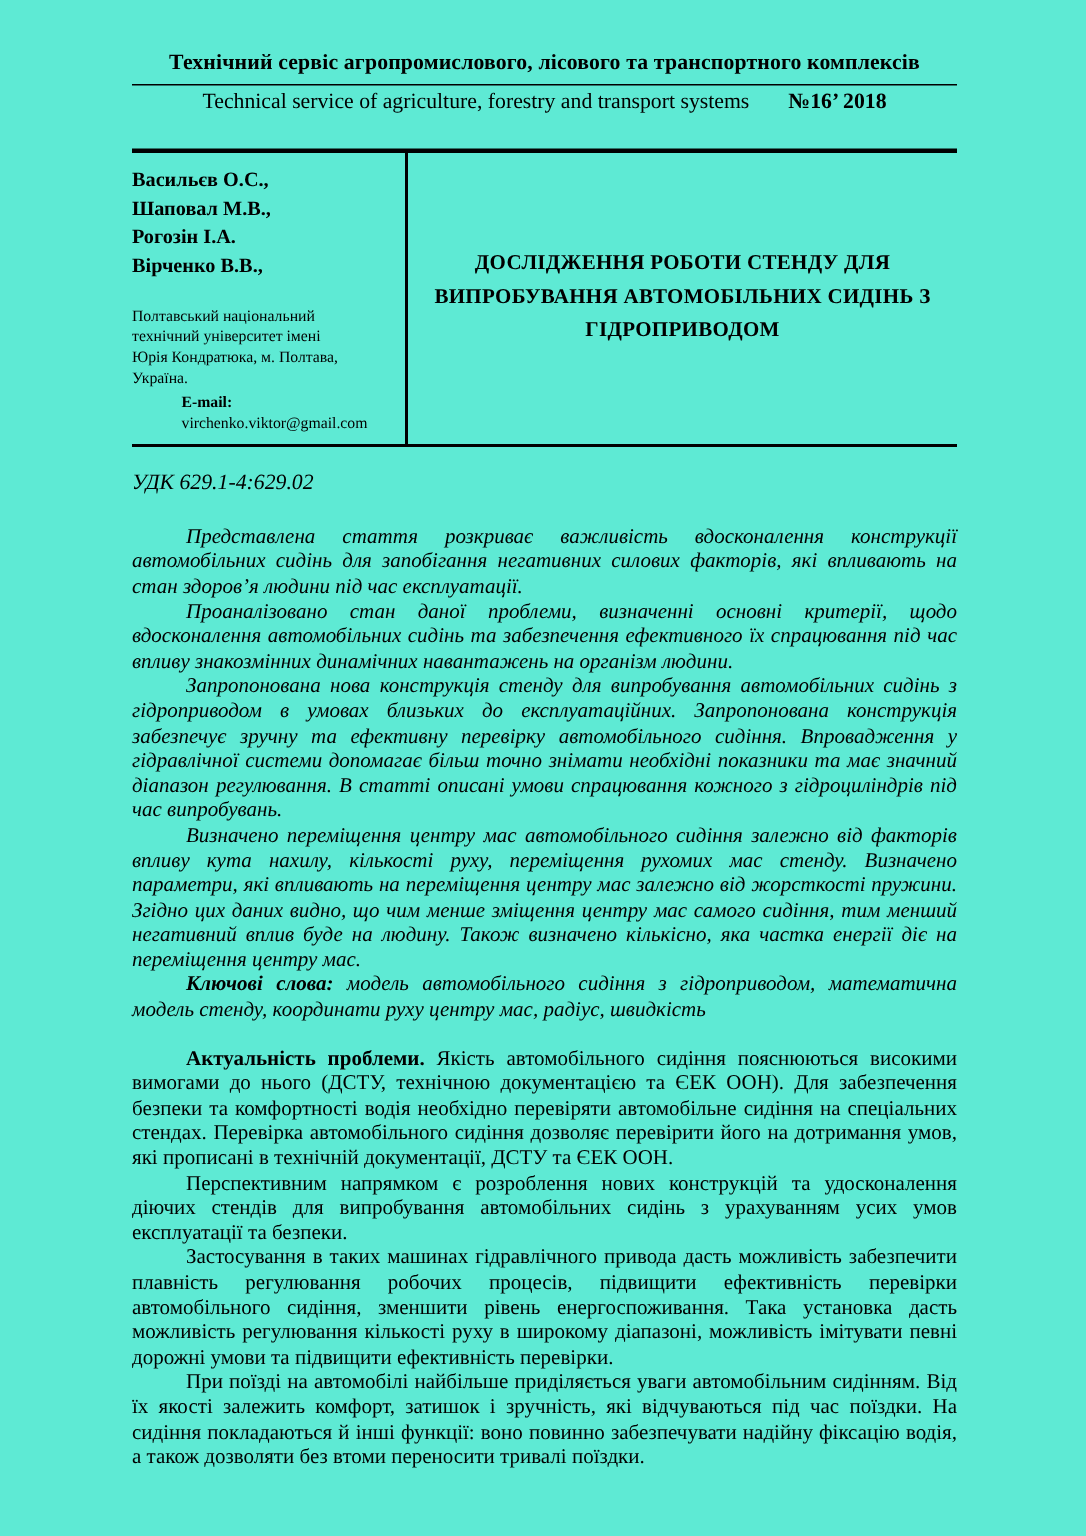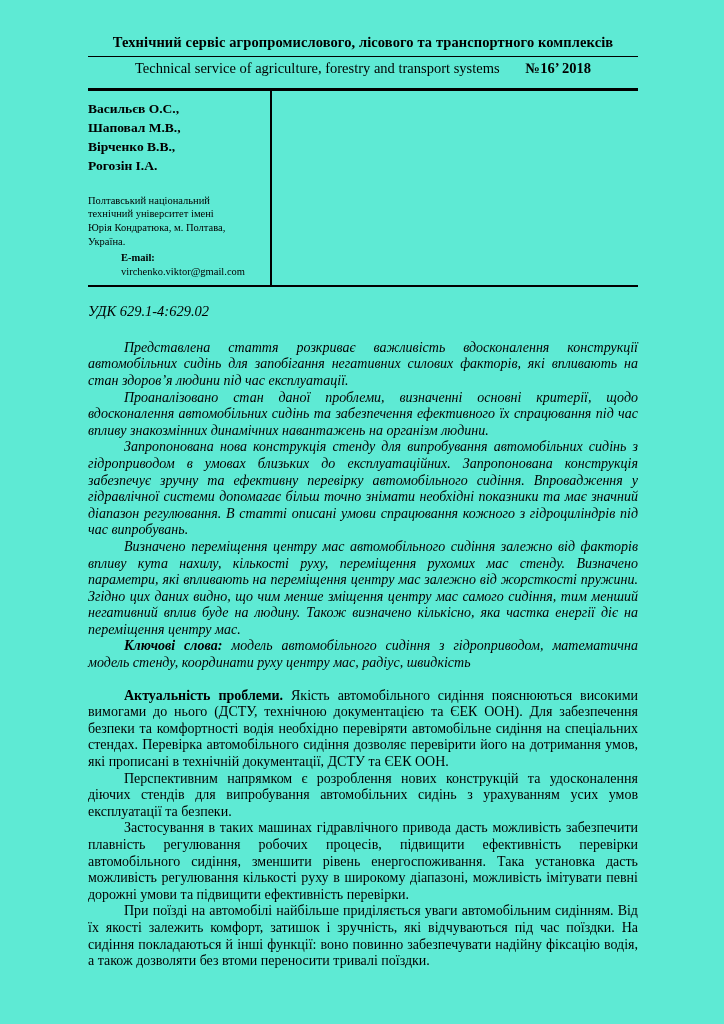--- a/index.html
+++ b/index.html
@@ -27,21 +27,21 @@
   }
   .rule { width: 100%; }
   .rule-thin { border-top: 1px solid #000; }
   .rule-thick { border-top: 3px solid #000; }
   .jh-row {
     display: flex;
     justify-content: center;
     align-items: flex-end;
     gap: 26px;
     font-size: 14.5px;
-    padding: 3px 0 11px;
+    padding: 3px 0 22px;
   }
   .jh-issue { font-weight: bold; }
 
   
   .article-header {
     display: flex;
     border-bottom: 2px solid #000;
     min-height: 136px;
   }
   .authors-cell {
@@ -128,24 +128,27 @@
       <span>Technical service of agriculture, forestry and transport systems</span>
       <span class="jh-issue">№16’ 2018</span>
     </div>
     <div class="rule rule-thick"></div>
   </header>
 
   <section class="article-header">
     <div class="authors-cell">
       <div class="author">Васильєв О.С.,</div>
       <div class="author">Шаповал М.В.,</div>
+      <div class="author">Рогозін І.А.</div>
       <div class="author">Вірченко В.В.,</div>
-      <div class="author">Рогозін І.А.</div>
       <div class="affiliation">Полтавський національний технічний університет імені Юрія Кондратюка, м. Полтава, Україна.</div>
       <div class="email-line"><span class="email-label">E-mail:</span> <span>virchenko.viktor@gmail.com</span></div>
+    </div>
+    <div class="title-cell">
+      <h1 class="article-title">ДОСЛІДЖЕННЯ РОБОТИ СТЕНДУ ДЛЯ ВИПРОБУВАННЯ АВТОМОБІЛЬНИХ СИДІНЬ З ГІДРОПРИВОДОМ</h1>
     </div>
   </section>
 
   <div class="udc">УДК 629.1-4:629.02</div>
 
   <section class="abstract">
     <p>Представлена стаття розкриває важливість вдосконалення конструкції автомобільних сидінь для запобігання негативних силових факторів, які впливають на стан здоров’я людини під час експлуатації.</p>
     <p>Проаналізовано стан даної проблеми, визначенні основні критерії, щодо вдосконалення автомобільних сидінь та забезпечення ефективного їх спрацювання під час впливу знакозмінних динамічних навантажень на організм людини.</p>
     <p>Запропонована нова конструкція стенду для випробування автомобільних сидінь з гідроприводом в умовах близьких до експлуатаційних. Запропонована конструкція забезпечує зручну та ефективну перевірку автомобільного сидіння. Впровадження у гідравлічної системи допомагає більш точно знімати необхідні показники та має значний діапазон регулювання. В статті описані умови спрацювання кожного з гідроциліндрів під час випробувань.</p>
     <p>Визначено переміщення центру мас автомобільного сидіння залежно від факторів впливу кута нахилу, кількості руху, переміщення рухомих мас стенду. Визначено параметри, які впливають на переміщення центру мас залежно від жорсткості пружини. Згідно цих даних видно, що чим менше зміщення центру мас самого сидіння, тим менший негативний вплив буде на людину. Також визначено кількісно, яка частка енергії діє на переміщення центру мас.</p>

